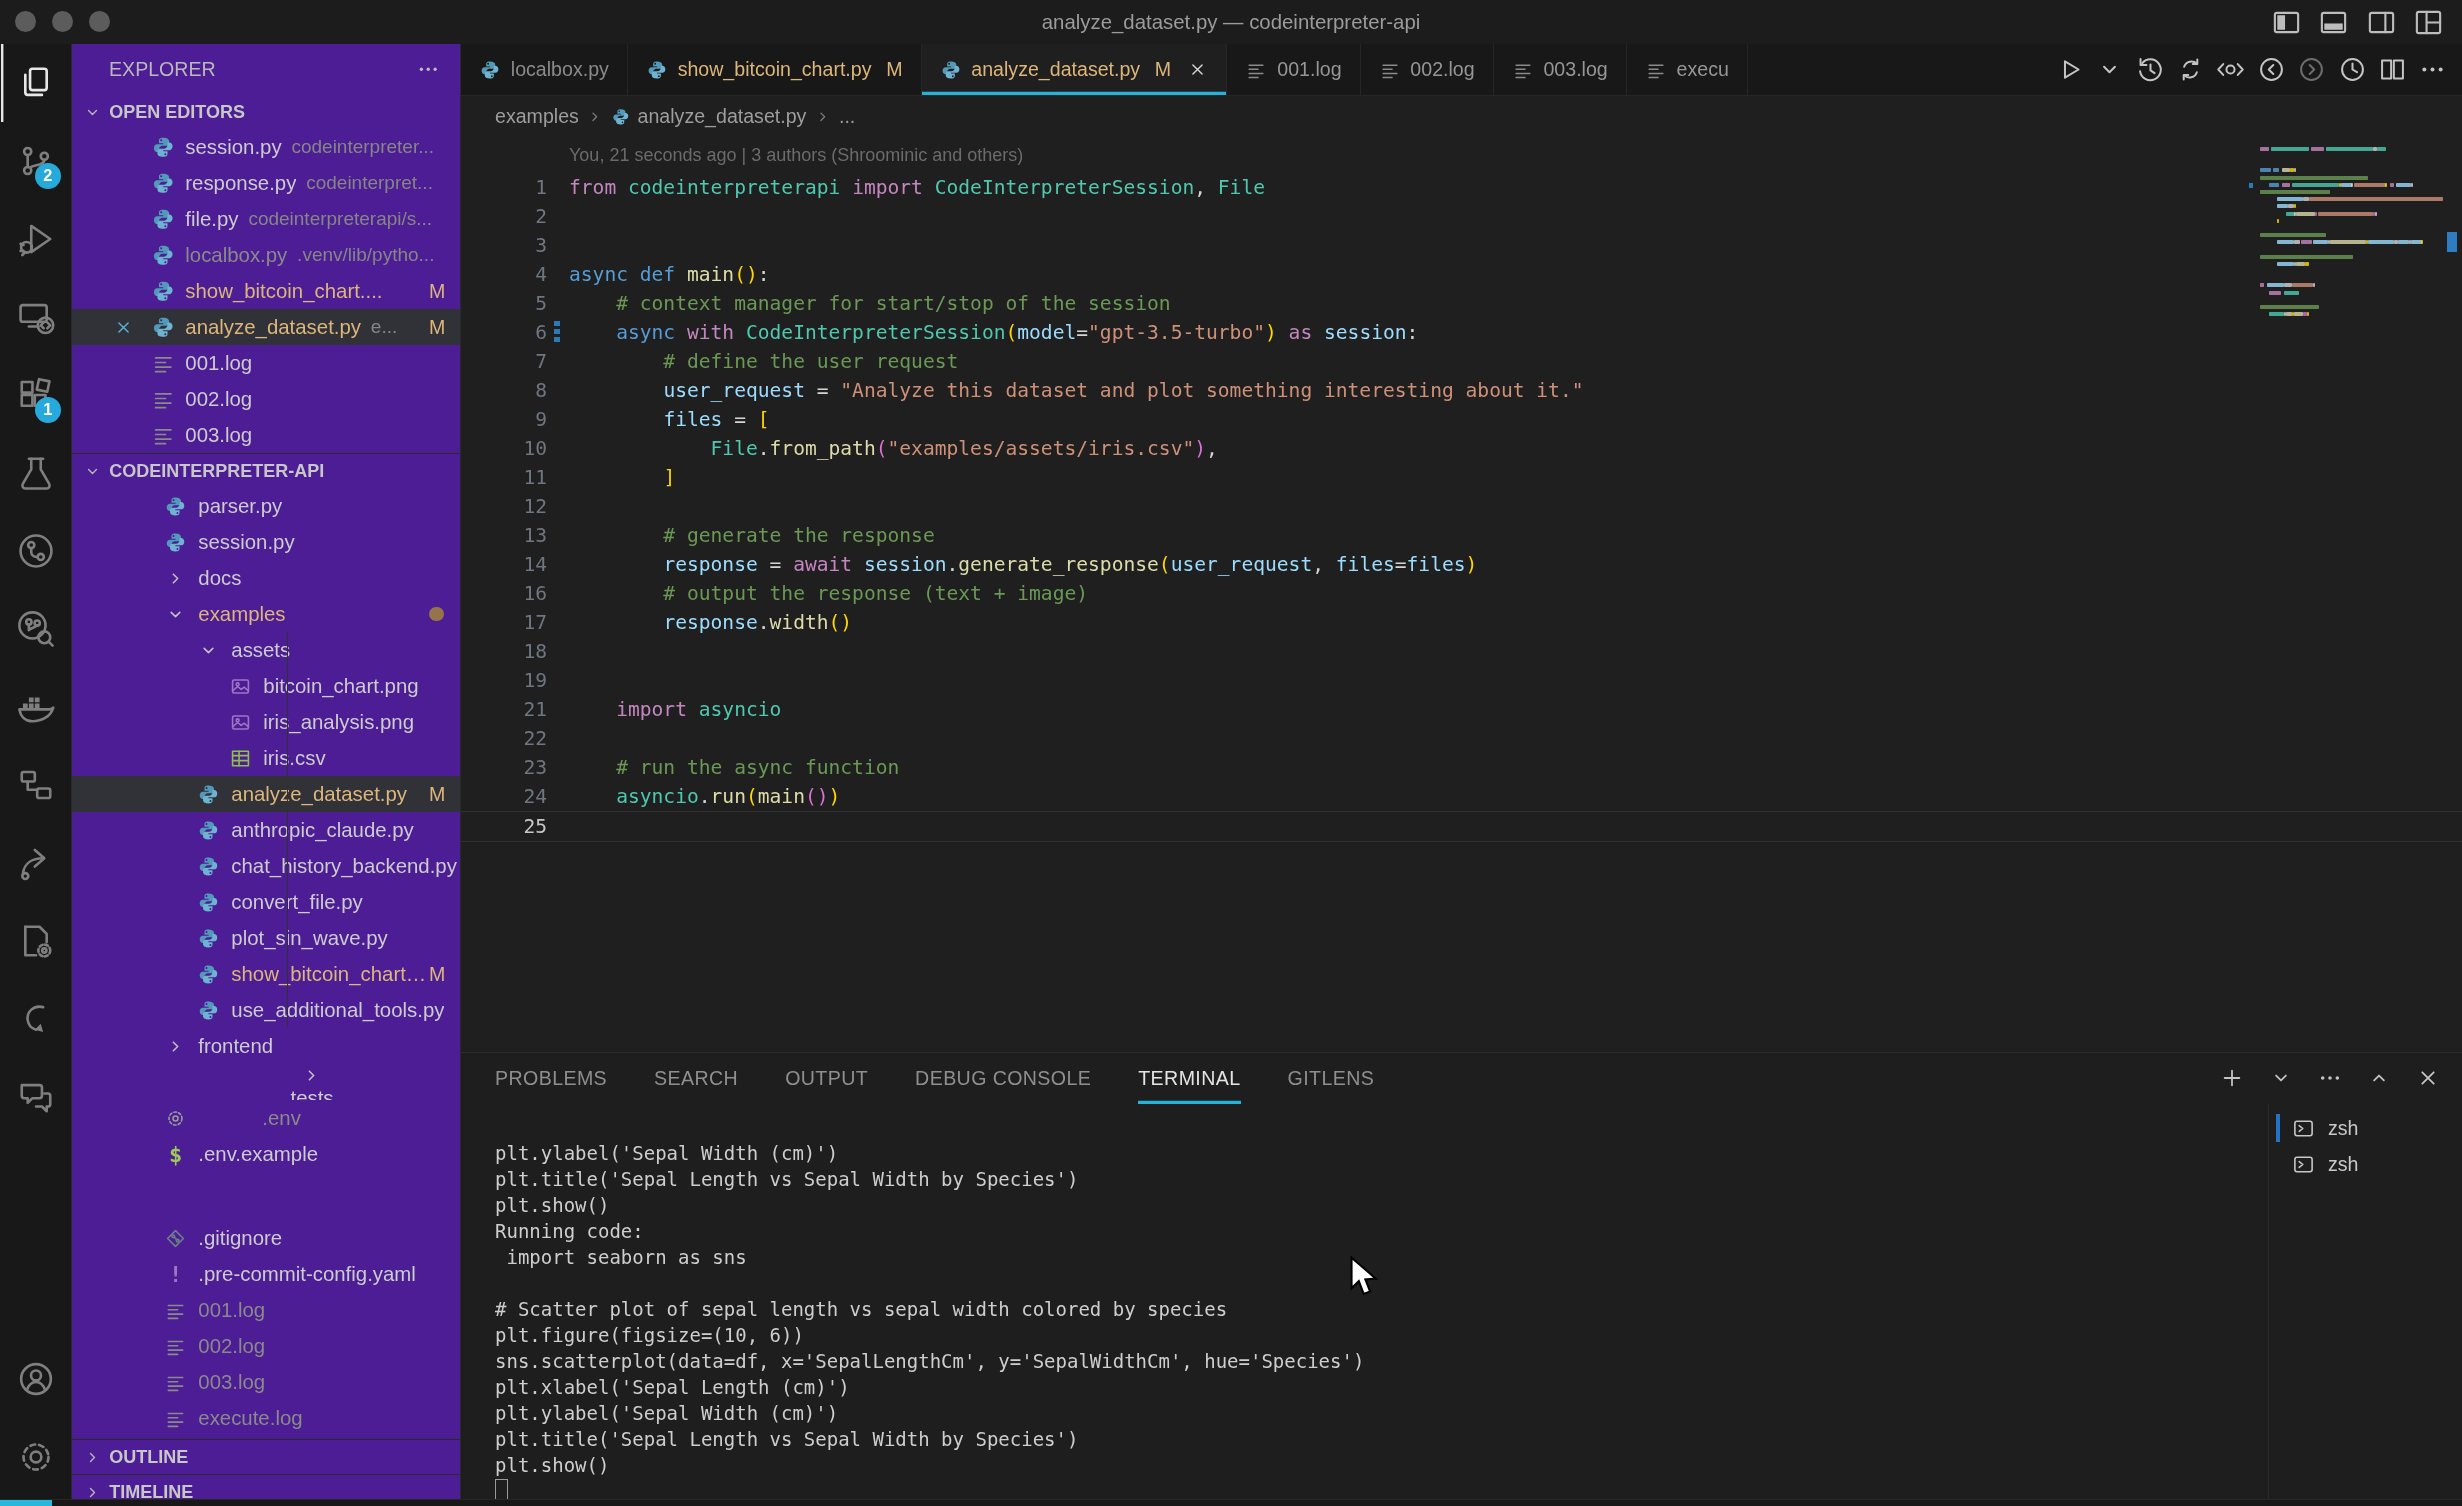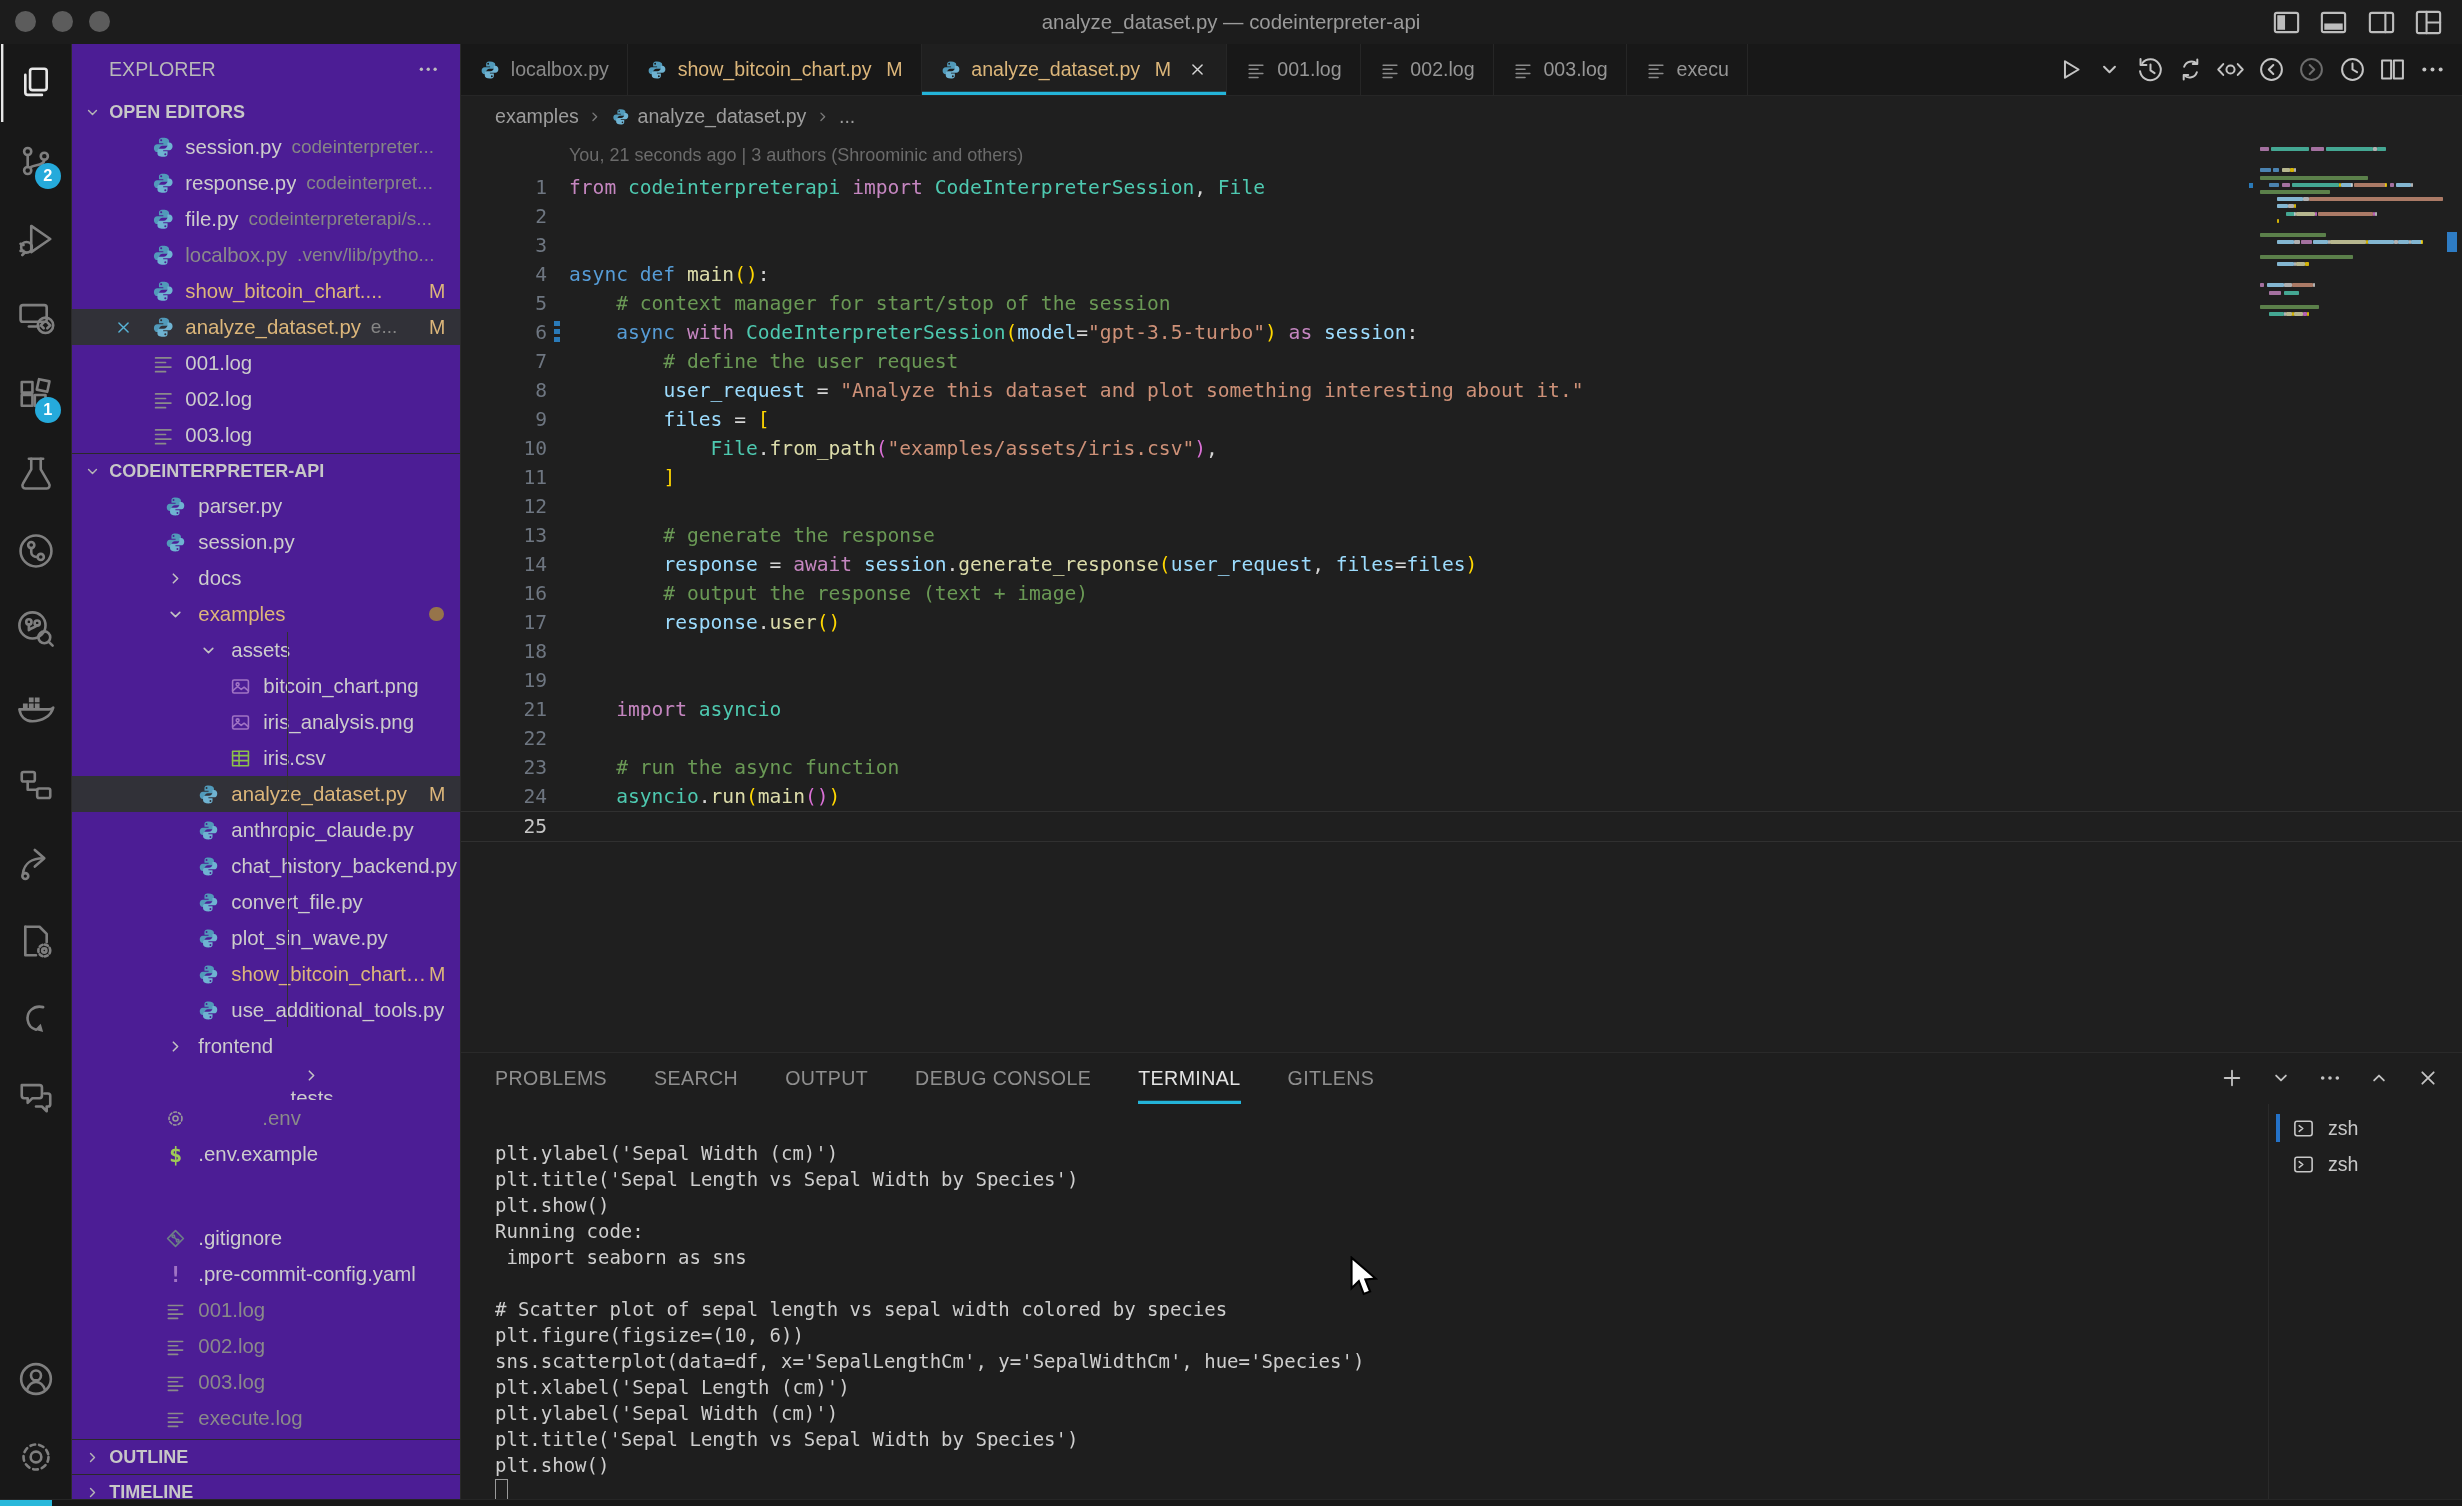--- a/index.html
+++ b/index.html
@@ -934,21 +934,21 @@
             <div class="cl"><span class="num">6</span><span class="gmod"></span><span class="ct"><span class="c-pu">    </span><span class="c-kw2">async</span><span class="c-pu"> </span><span class="c-kw">with</span><span class="c-pu"> </span><span class="c-ty">CodeInterpreterSession</span><span class="c-b1">(</span><span class="c-va">model</span><span class="c-pu">=</span><span class="c-st">"gpt-3.5-turbo"</span><span class="c-b1">)</span><span class="c-pu"> </span><span class="c-kw">as</span><span class="c-pu"> </span><span class="c-va">session</span><span class="c-pu">:</span></span></div>
             <div class="cl"><span class="num">7</span><span class="ct"><span class="c-co">        # define the user request</span></span></div>
             <div class="cl"><span class="num">8</span><span class="ct"><span class="c-pu">        </span><span class="c-va">user_request</span><span class="c-pu"> = </span><span class="c-st">"Analyze this dataset and plot something interesting about it."</span></span></div>
             <div class="cl"><span class="num">9</span><span class="ct"><span class="c-pu">        </span><span class="c-va">files</span><span class="c-pu"> = </span><span class="c-b1">[</span></span></div>
             <div class="cl"><span class="num">10</span><span class="ct"><span class="c-pu">            </span><span class="c-ty">File</span><span class="c-pu">.</span><span class="c-fn">from_path</span><span class="c-b2">(</span><span class="c-st">"examples/assets/iris.csv"</span><span class="c-b2">)</span><span class="c-pu">,</span></span></div>
             <div class="cl"><span class="num">11</span><span class="ct"><span class="c-pu">        </span><span class="c-b1">]</span></span></div>
             <div class="cl"><span class="num">12</span><span class="ct"></span></div>
             <div class="cl"><span class="num">13</span><span class="ct"><span class="c-co">        # generate the response</span></span></div>
             <div class="cl"><span class="num">14</span><span class="ct"><span class="c-pu">        </span><span class="c-va">response</span><span class="c-pu"> = </span><span class="c-kw">await</span><span class="c-pu"> </span><span class="c-va">session</span><span class="c-pu">.</span><span class="c-fn">generate_response</span><span class="c-b1">(</span><span class="c-va">user_request</span><span class="c-pu">, </span><span class="c-va">files</span><span class="c-pu">=</span><span class="c-va">files</span><span class="c-b1">)</span></span></div>
             <div class="cl"><span class="num">16</span><span class="ct"><span class="c-co">        # output the response (text + image)</span></span></div>
-            <div class="cl"><span class="num">17</span><span class="ct"><span class="c-pu">        </span><span class="c-va">response</span><span class="c-pu">.</span><span class="c-fn">user</span><span class="c-b1">()</span></span></div>
+            <div class="cl"><span class="num">17</span><span class="ct"><span class="c-pu">        </span><span class="c-va">response</span><span class="c-pu">.</span><span class="c-fn">width</span><span class="c-b1">()</span></span></div>
             <div class="cl"><span class="num">18</span><span class="ct"></span></div>
             <div class="cl"><span class="num">19</span><span class="ct"></span></div>
             <div class="cl"><span class="num">21</span><span class="ct"><span class="c-pu">    </span><span class="c-kw">import</span><span class="c-pu"> </span><span class="c-ty">asyncio</span></span></div>
             <div class="cl"><span class="num">22</span><span class="ct"></span></div>
             <div class="cl"><span class="num">23</span><span class="ct"><span class="c-co">    # run the async function</span></span></div>
             <div class="cl"><span class="num">24</span><span class="ct"><span class="c-pu">    </span><span class="c-ty">asyncio</span><span class="c-pu">.</span><span class="c-fn">run</span><span class="c-b1">(</span><span class="c-fn">main</span><span class="c-b2">()</span><span class="c-b1">)</span></span></div>
             <div class="cl curline"><span class="num">25</span><span class="ct"></span></div>
           </div>
         <div class="minimap" id="minimap">
             <span class="mm-bar" style="left: 3.3px; top: 0px; width: 8.5px; background: rgb(197, 134, 192);"></span>

